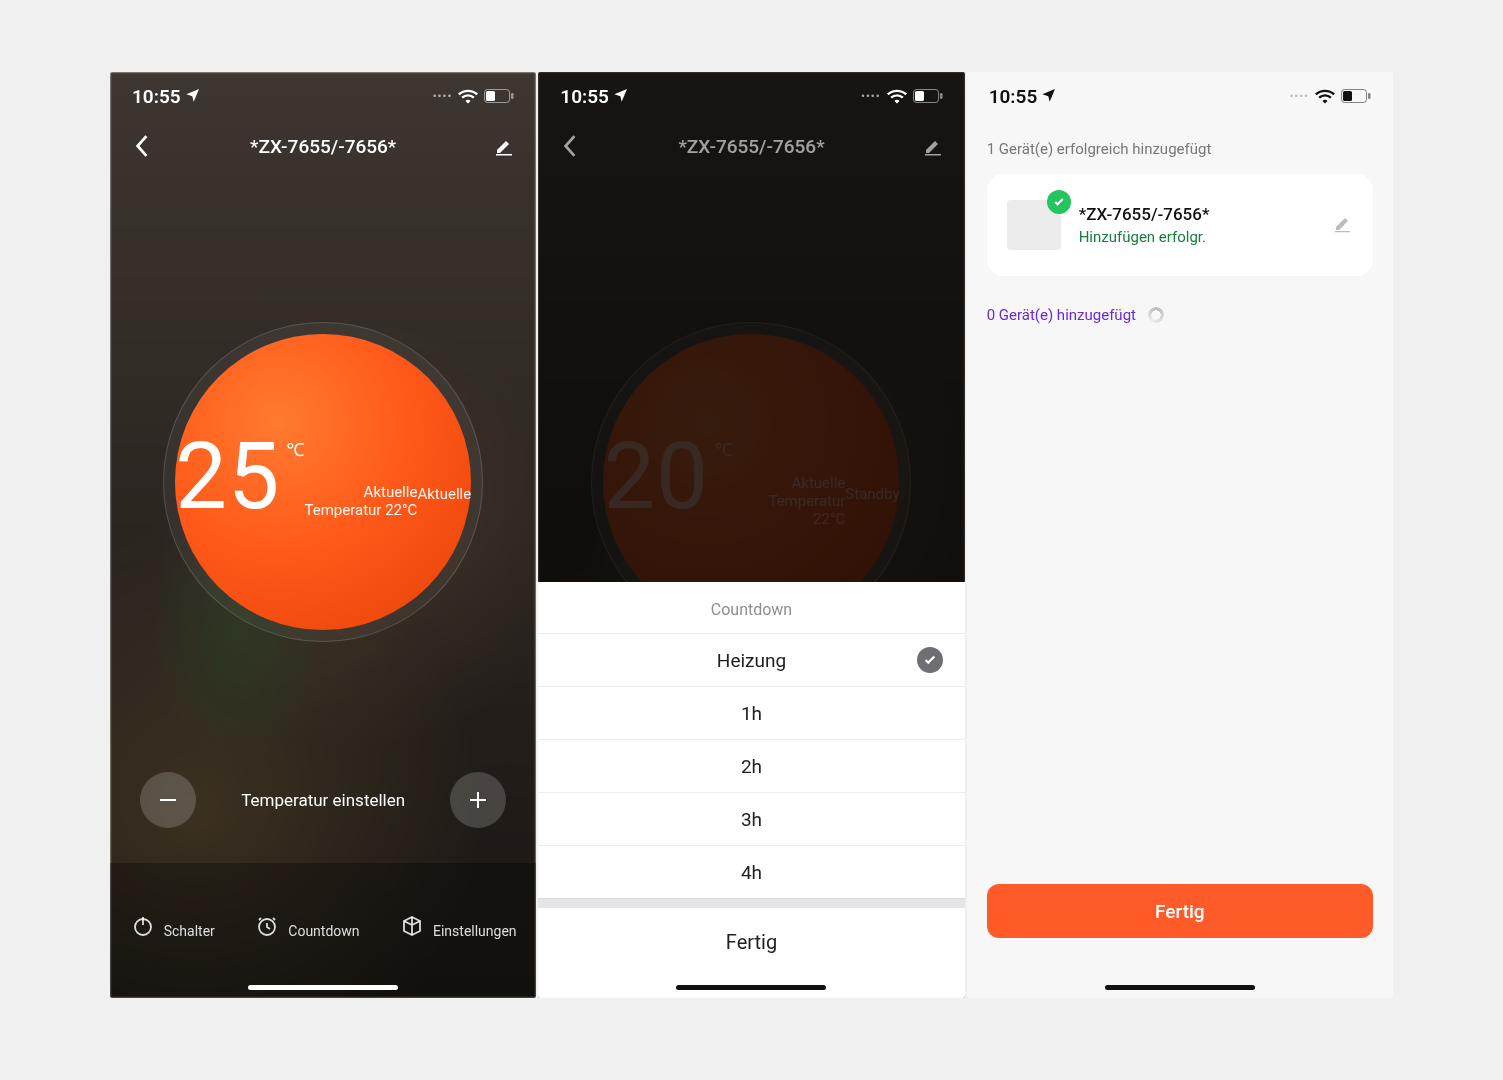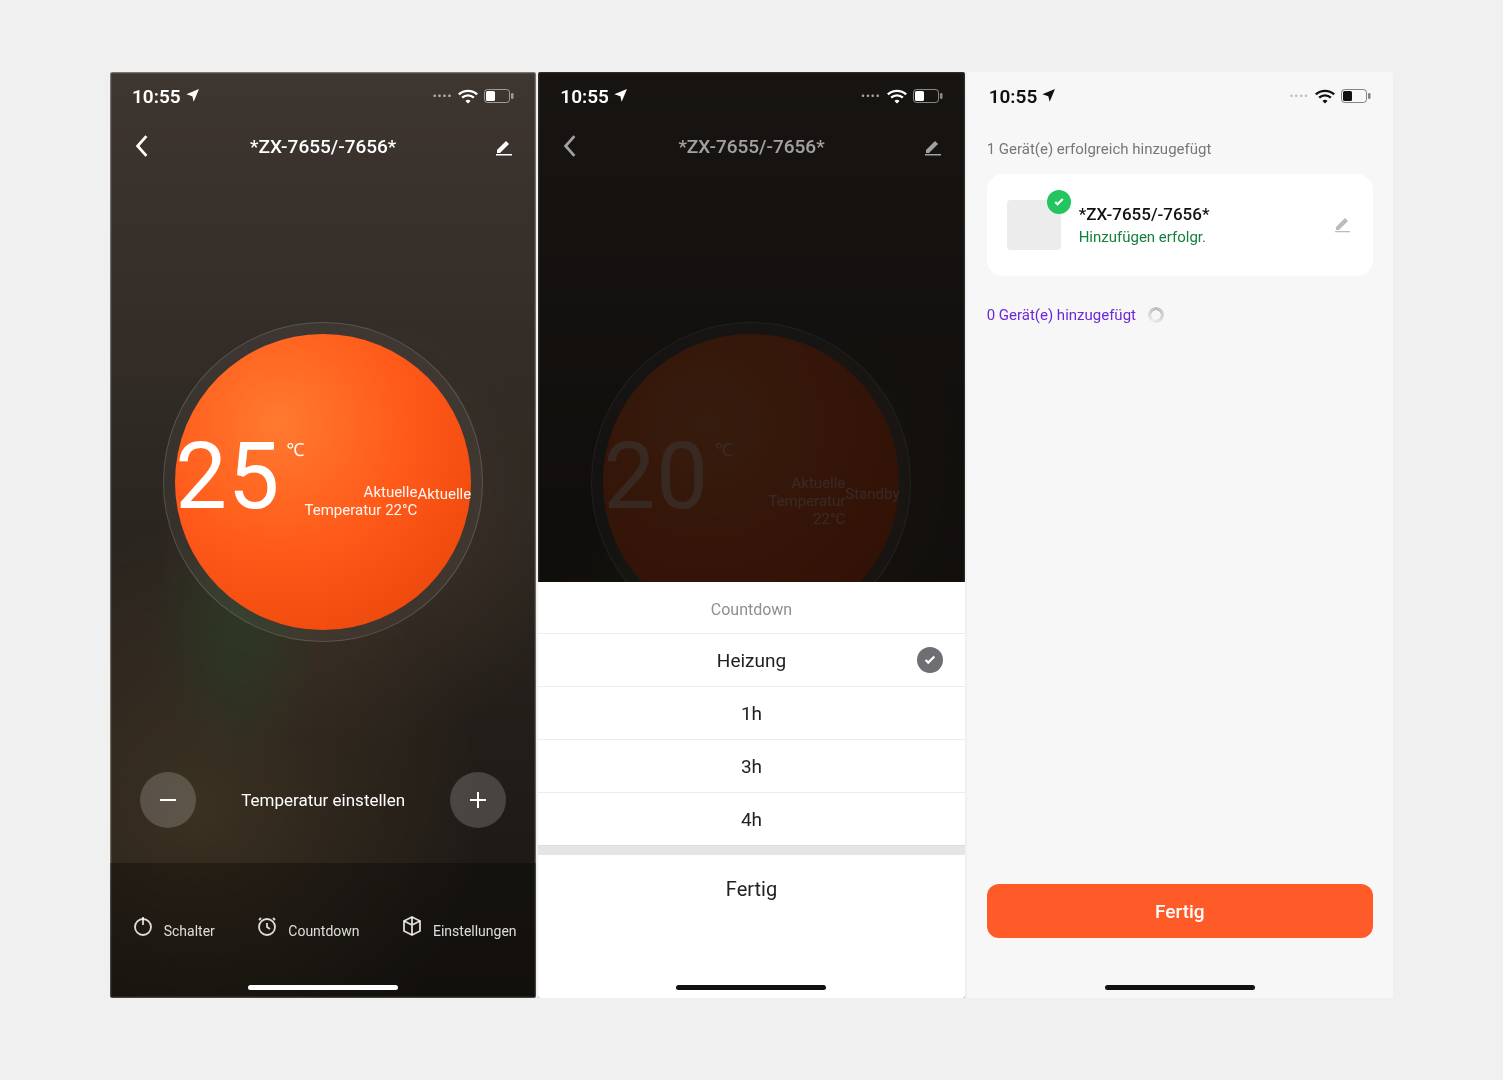--- a/index.html
+++ b/index.html
@@ -343,20 +343,23 @@
         <span class="sheet-check">
           <svg width="14" height="14" viewBox="0 0 16 16" fill="none" stroke="currentColor" stroke-width="2.5">
               <path d="M3 8l3 3 7-7"></path>
             </svg>
         </span>
       </div>
       <div class="sheet-row">
         <span>1h</span>
       </div>
       <div class="sheet-row">
+        <span>2h</span>
+      </div>
+      <div class="sheet-row">
         <span>3h</span>
       </div>
       <div class="sheet-row">
         <span>4h</span>
       </div>
     </div>
     <div class="sheet-gap"></div>
     <div class="sheet-done">
       <span>Fertig</span>
     </div>

